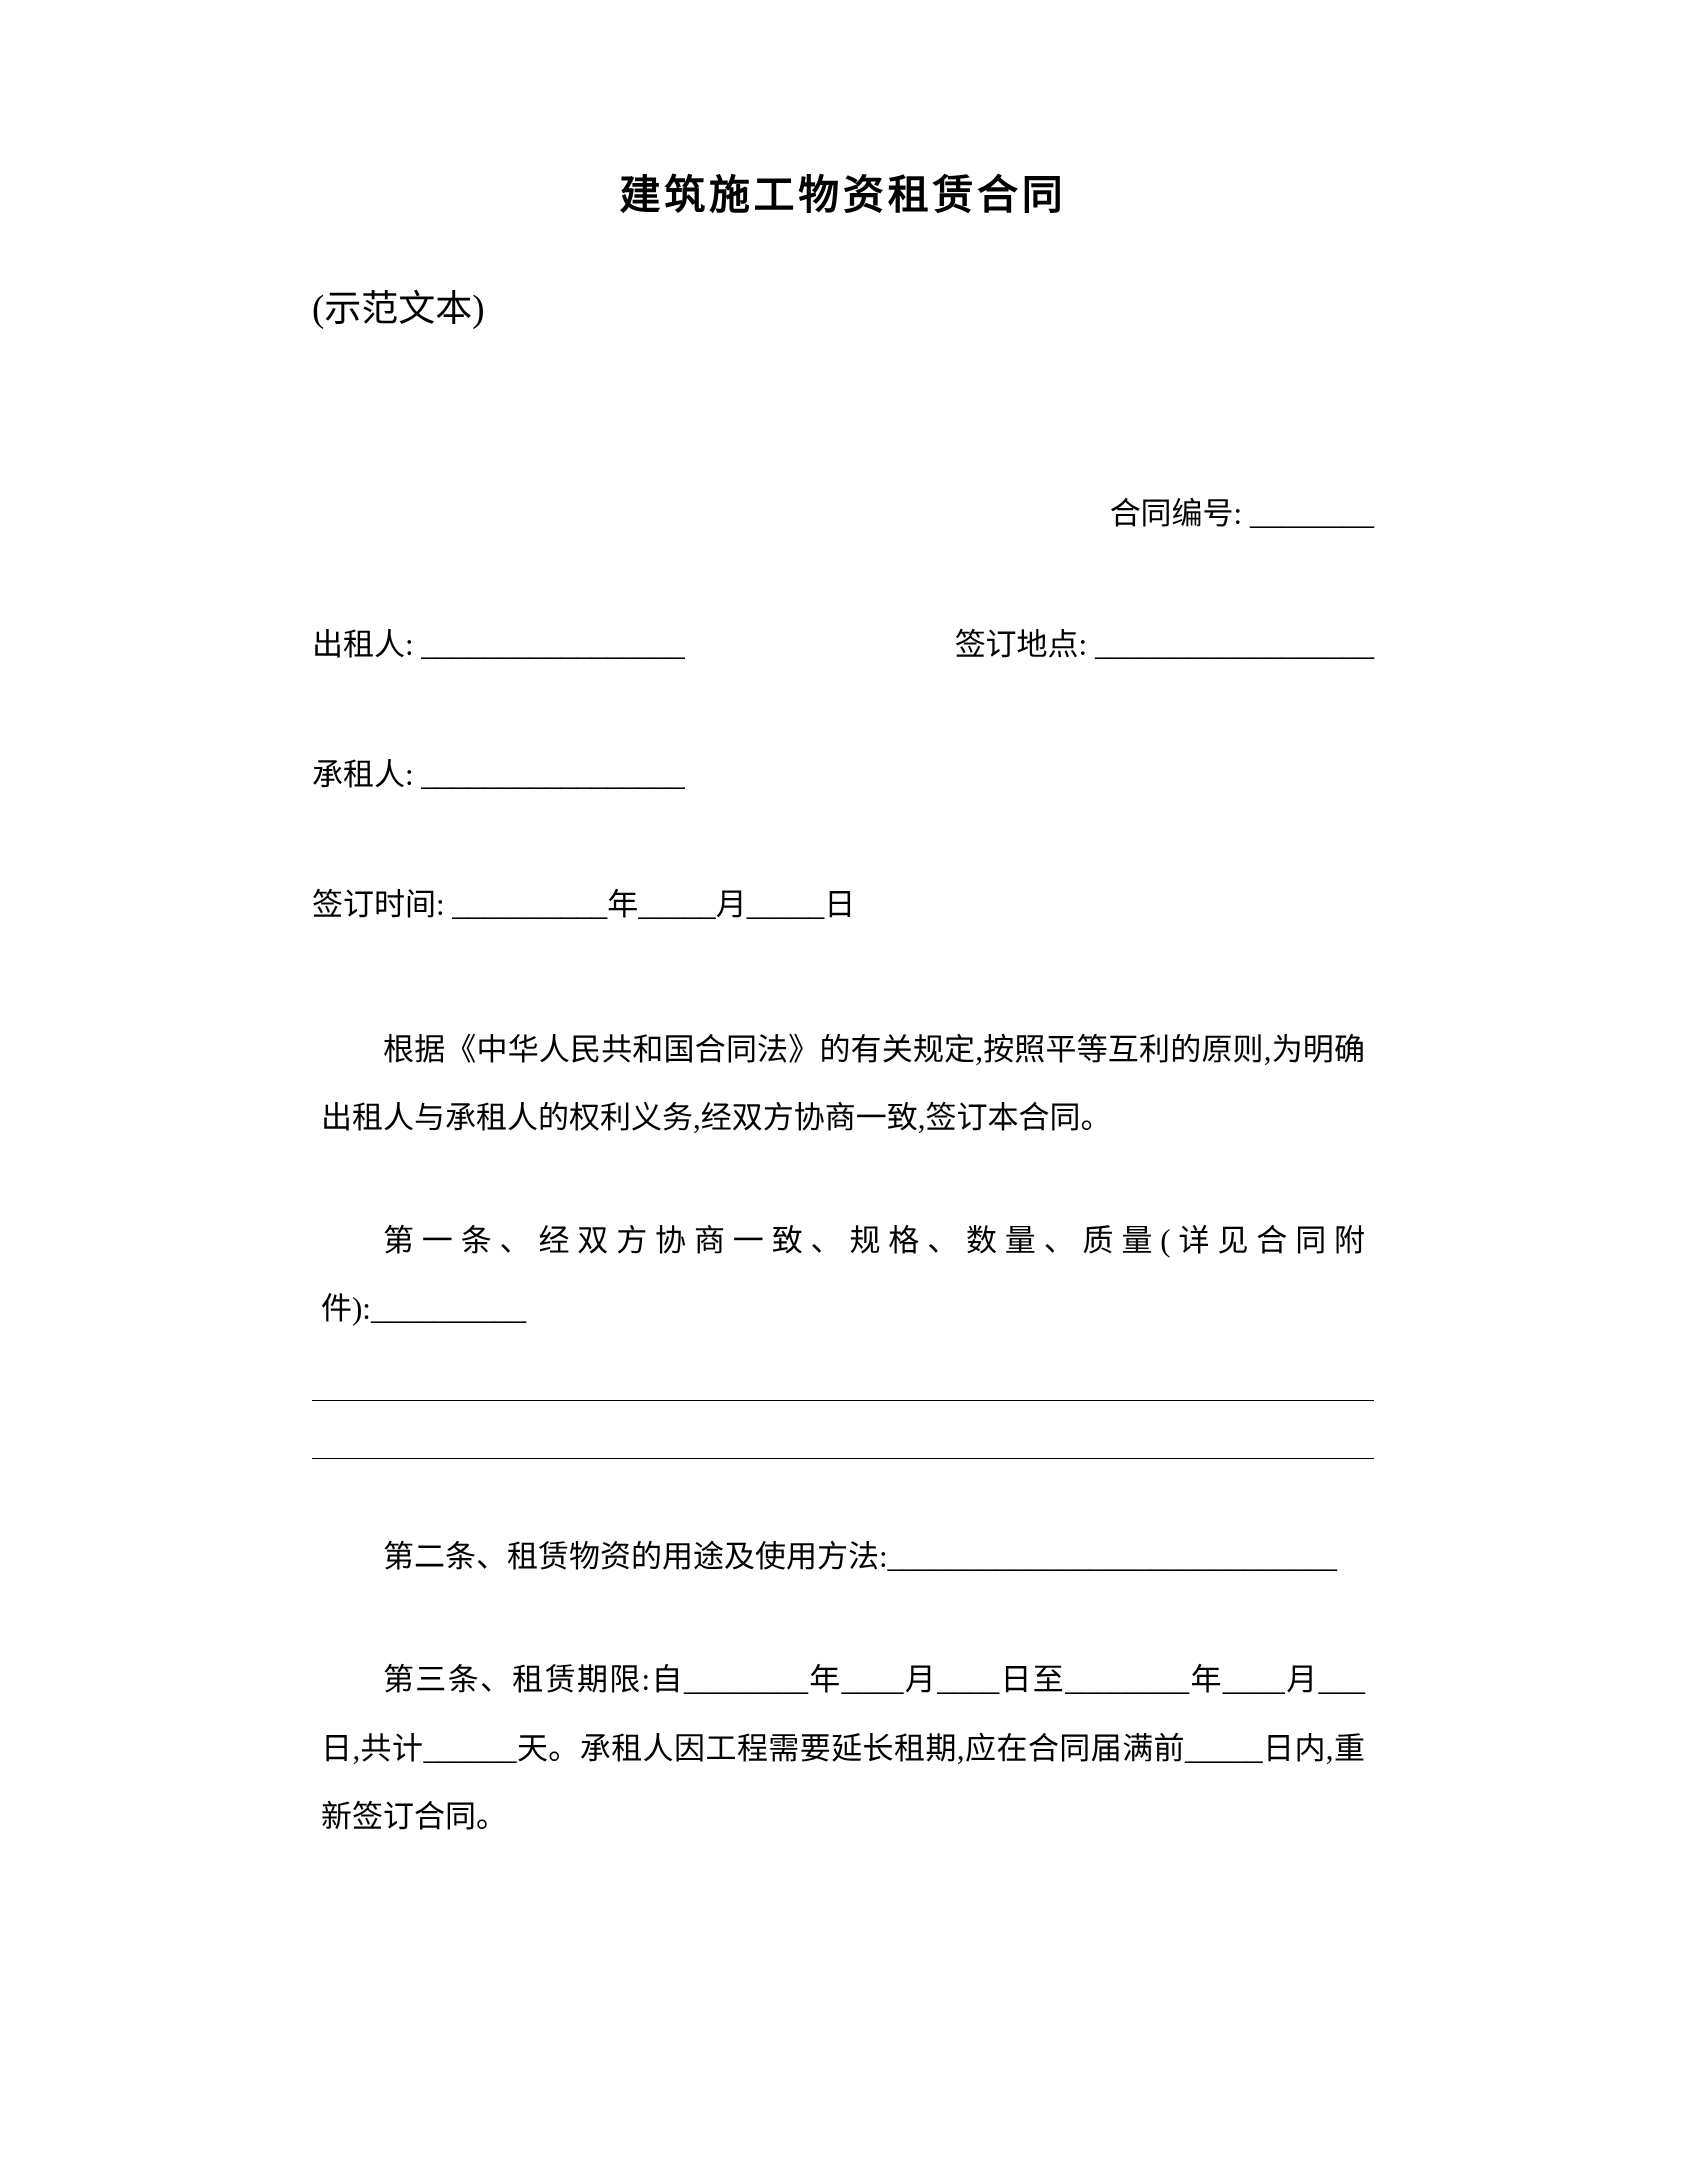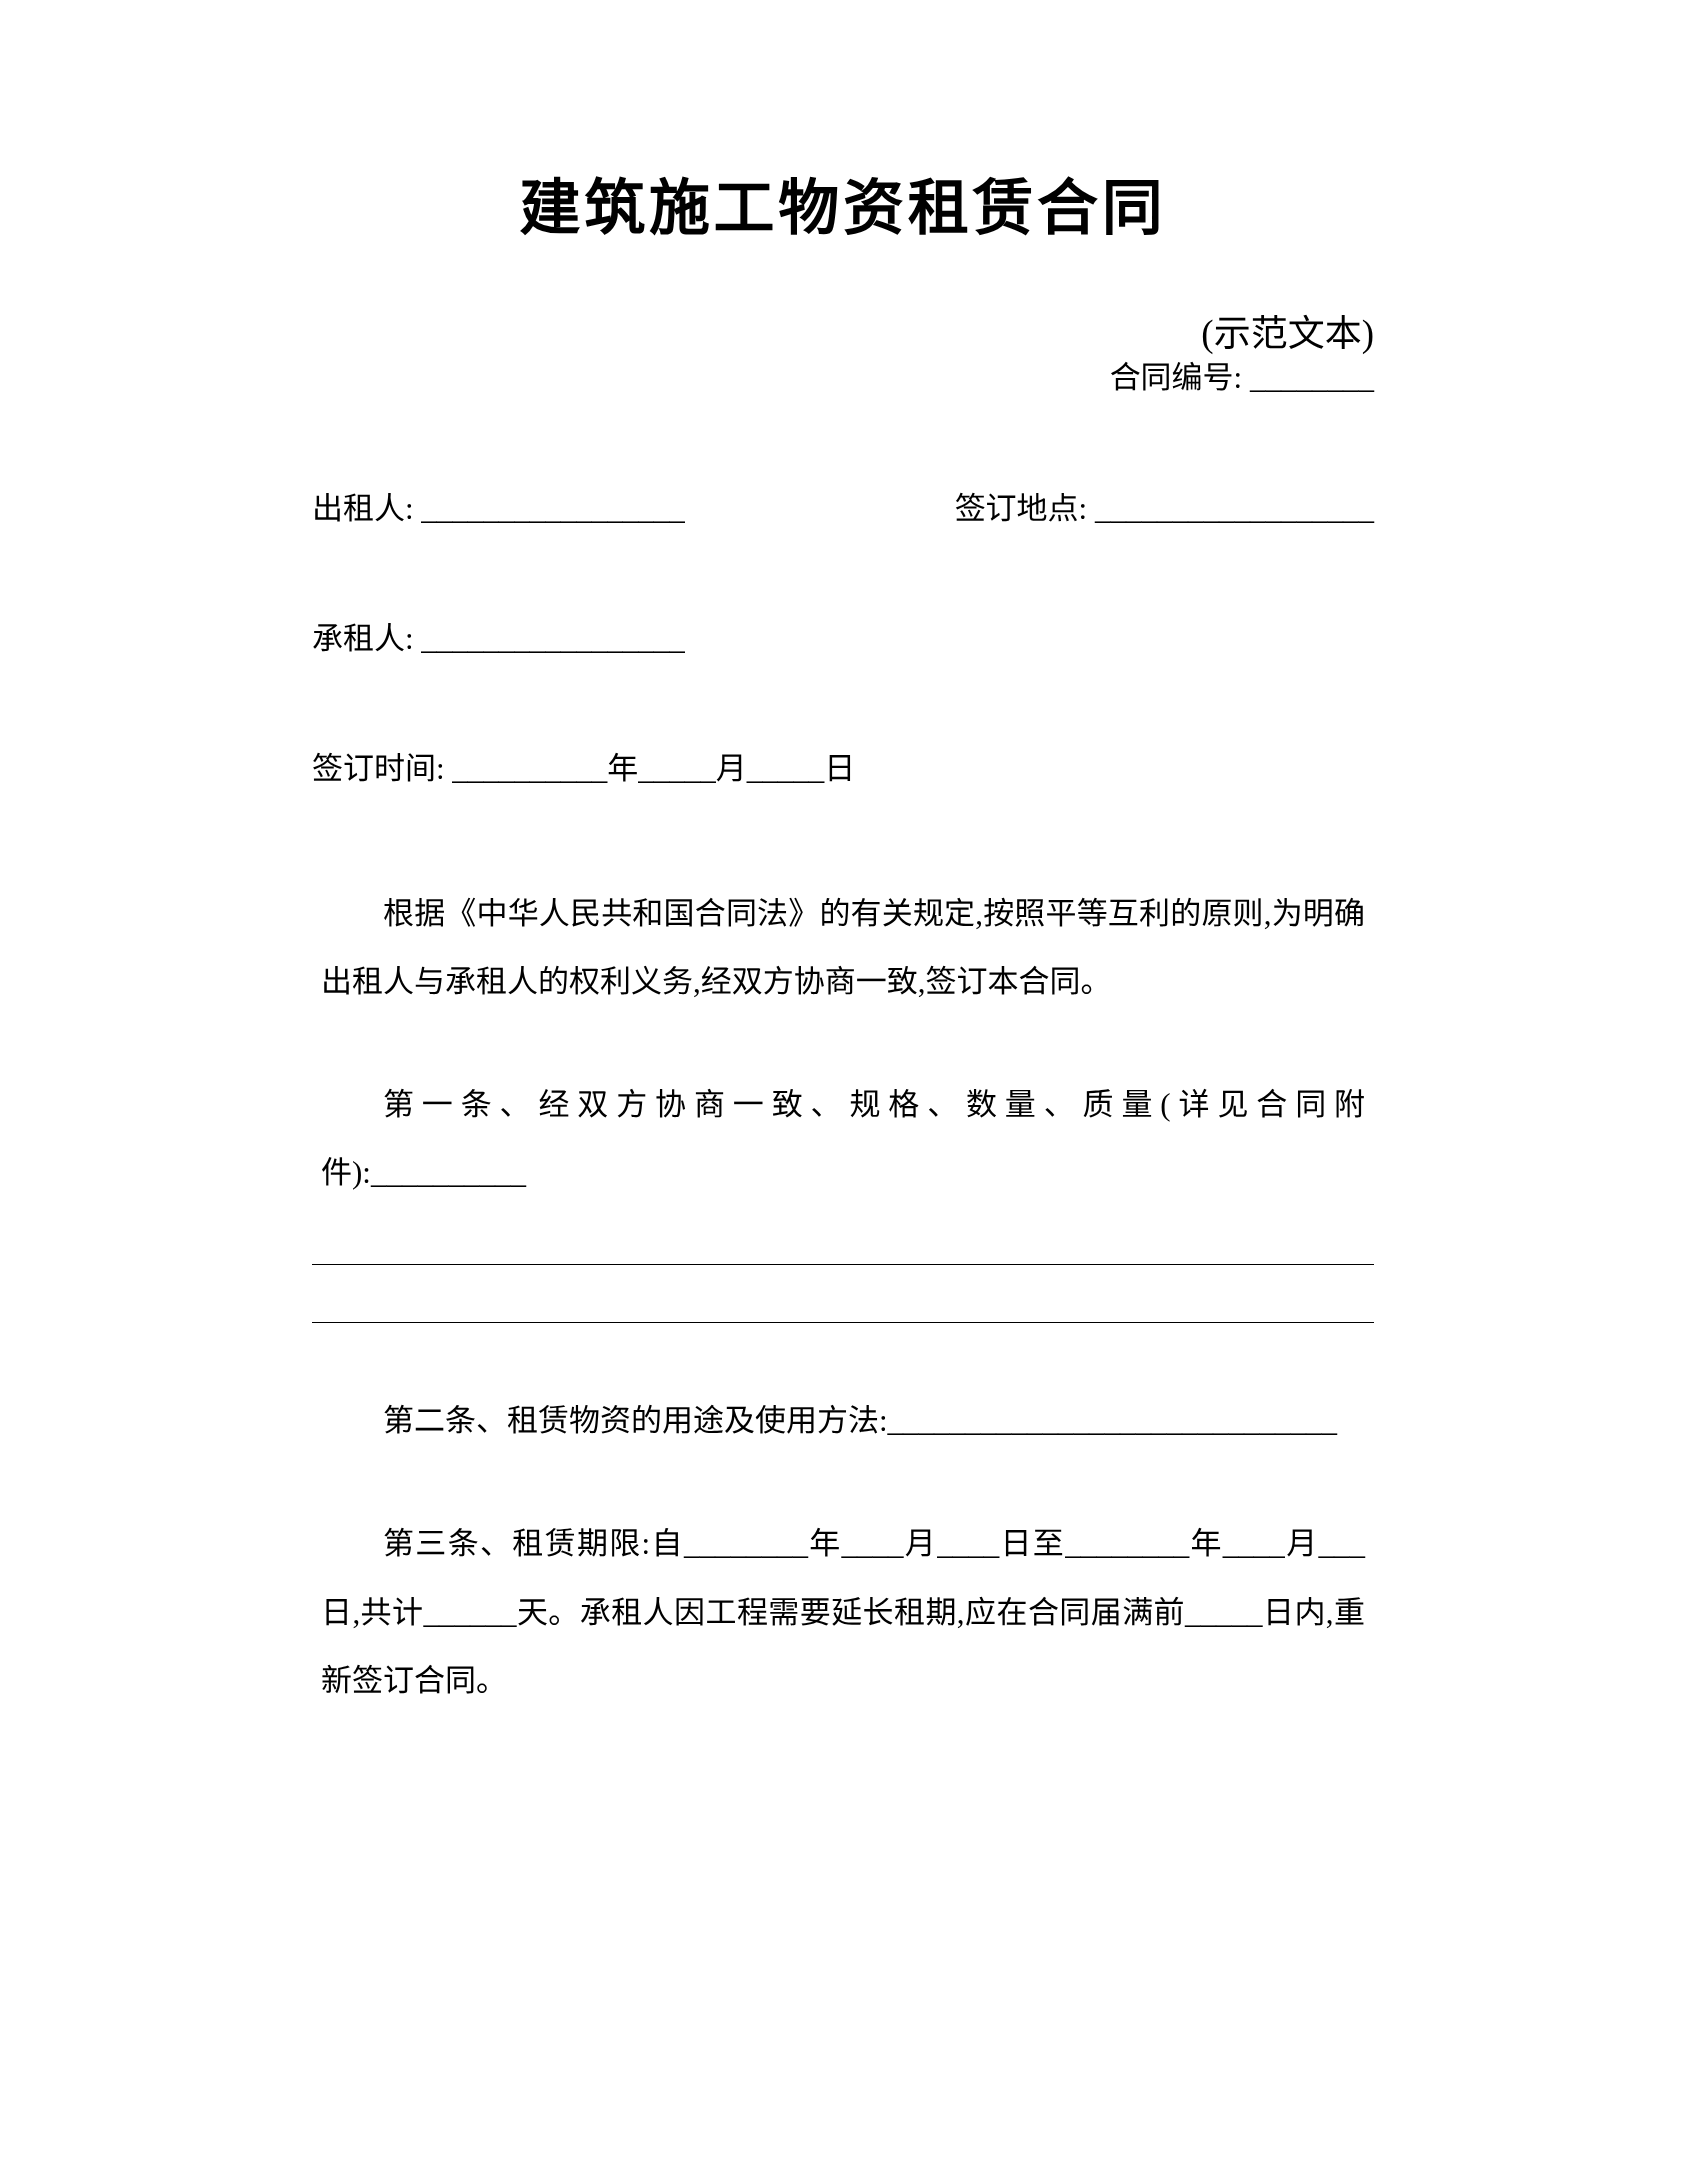--- a/index.html
+++ b/index.html
@@ -16,30 +16,31 @@
     padding: 170px 312px 0 312px;
     background: #ffffff;
     color: #000000;
     font-family: "Liberation Serif", "DejaVu Serif", serif;
     font-size: 31px;
     overflow: hidden;
   }
   .doc-title {
     margin: 0 0 64px 0;
     font-family: "Liberation Sans", "DejaVu Sans", sans-serif;
-    font-size: 61px;
+    font-size: 41px;
     font-weight: 700;
     letter-spacing: 3.7px;
     text-align: center;
     line-height: 1.25;
   }
   .doc-subtitle {
     font-size: 37px;
-    text-align: right;
+    text-align: left;
     line-height: 1.3;
+    margin-bottom: 161px;
   }
   .line {
     line-height: 1.3;
     margin-bottom: 90px;
     white-space: nowrap;
   }
   .contract-no {
     text-align: right;
   }
   .two-col {

